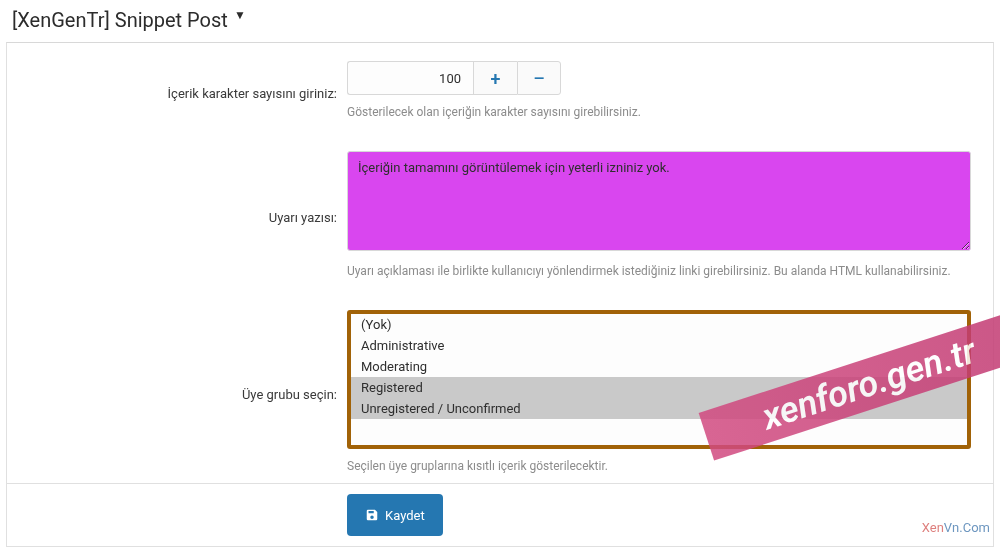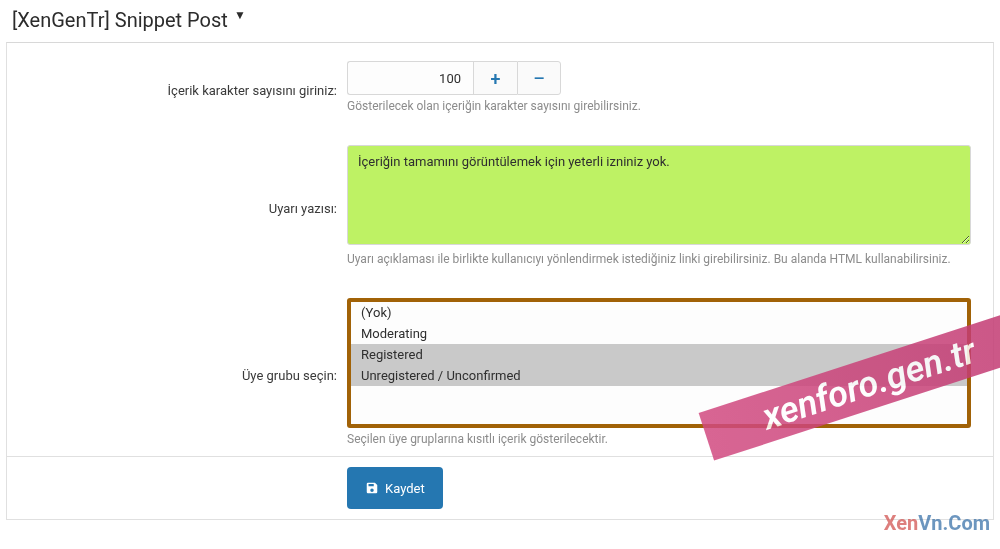--- a/index.html
+++ b/index.html
@@ -99,34 +99,34 @@
 }
 
 .number-btn:last-child {
   border-right: 1px solid #d8d8d8;
   border-radius: 0 3px 3px 0;
   font-size: 22px;
   font-weight: 400;
 }
 
 .help-text {
-  margin-top: 4px;
+  margin-top: 10px;
   font-size: 12px;
   color: #8c8c8c;
 }
 
 .textarea-input {
   width: 100%;
   min-height: 100px;
   border: 1px solid #d8d8d8;
   border-radius: 3px;
   padding: 8px 10px;
   font-size: 13px;
   color: #2f2f2f;
-  background: #bef264;
+  background: #d946ef;
   resize: vertical;
   font-family: inherit;
 }
 
 .multiselect {
   width: 100%;
   border: 4px solid #a16207;
   border-radius: 3px;
   background: #fdfdfd;
   overflow-y: auto;
@@ -196,22 +196,22 @@
   color: #fff;
   padding: 4px 60px;
   opacity: 0.85;
   z-index: 5;
   pointer-events: none;
 }
 .wm-text-2 {
   position: absolute;
   right: 10px;
   bottom: 14px;
-  font-size: 20px;
-  font-weight: 700;
+  font-size: 13px;
+  font-weight: 400;
   opacity: 0.7;
   z-index: 5;
   pointer-events: none;
 }
 .wm-text-2 .a { color: #d04a47; }
 .wm-text-2 .b { color: #2f6aa5; }
 .wm-text-3 {
   position: absolute;
   left: 595px;
   top: 438px;
@@ -269,20 +269,21 @@
       <textarea class="textarea-input" style="">İçeriğin tamamını görüntülemek için yeterli izniniz yok.</textarea>
       <div class="help-text">Uyarı açıklaması ile birlikte kullanıcıyı yönlendirmek istediğiniz linki girebilirsiniz. Bu alanda HTML kullanabilirsiniz.</div>
     </div>
   </div>
 
   <div class="form-row">
     <div class="form-label">Üye grubu seçin:</div>
     <div class="form-value">
       <div class="multiselect" id="groups-select">
           <div class="option">(Yok)</div>
+          <div class="option">Administrative</div>
           <div class="option">Moderating</div>
           <div class="option selected">Registered</div>
           <div class="option selected">Unregistered / Unconfirmed</div>
         </div>
       <div class="help-text">Seçilen üye gruplarına kısıtlı içerik gösterilecektir.</div>
     </div>
   </div>
 
   <div class="submit-bar">
     <div class="submit-bar-inner">

